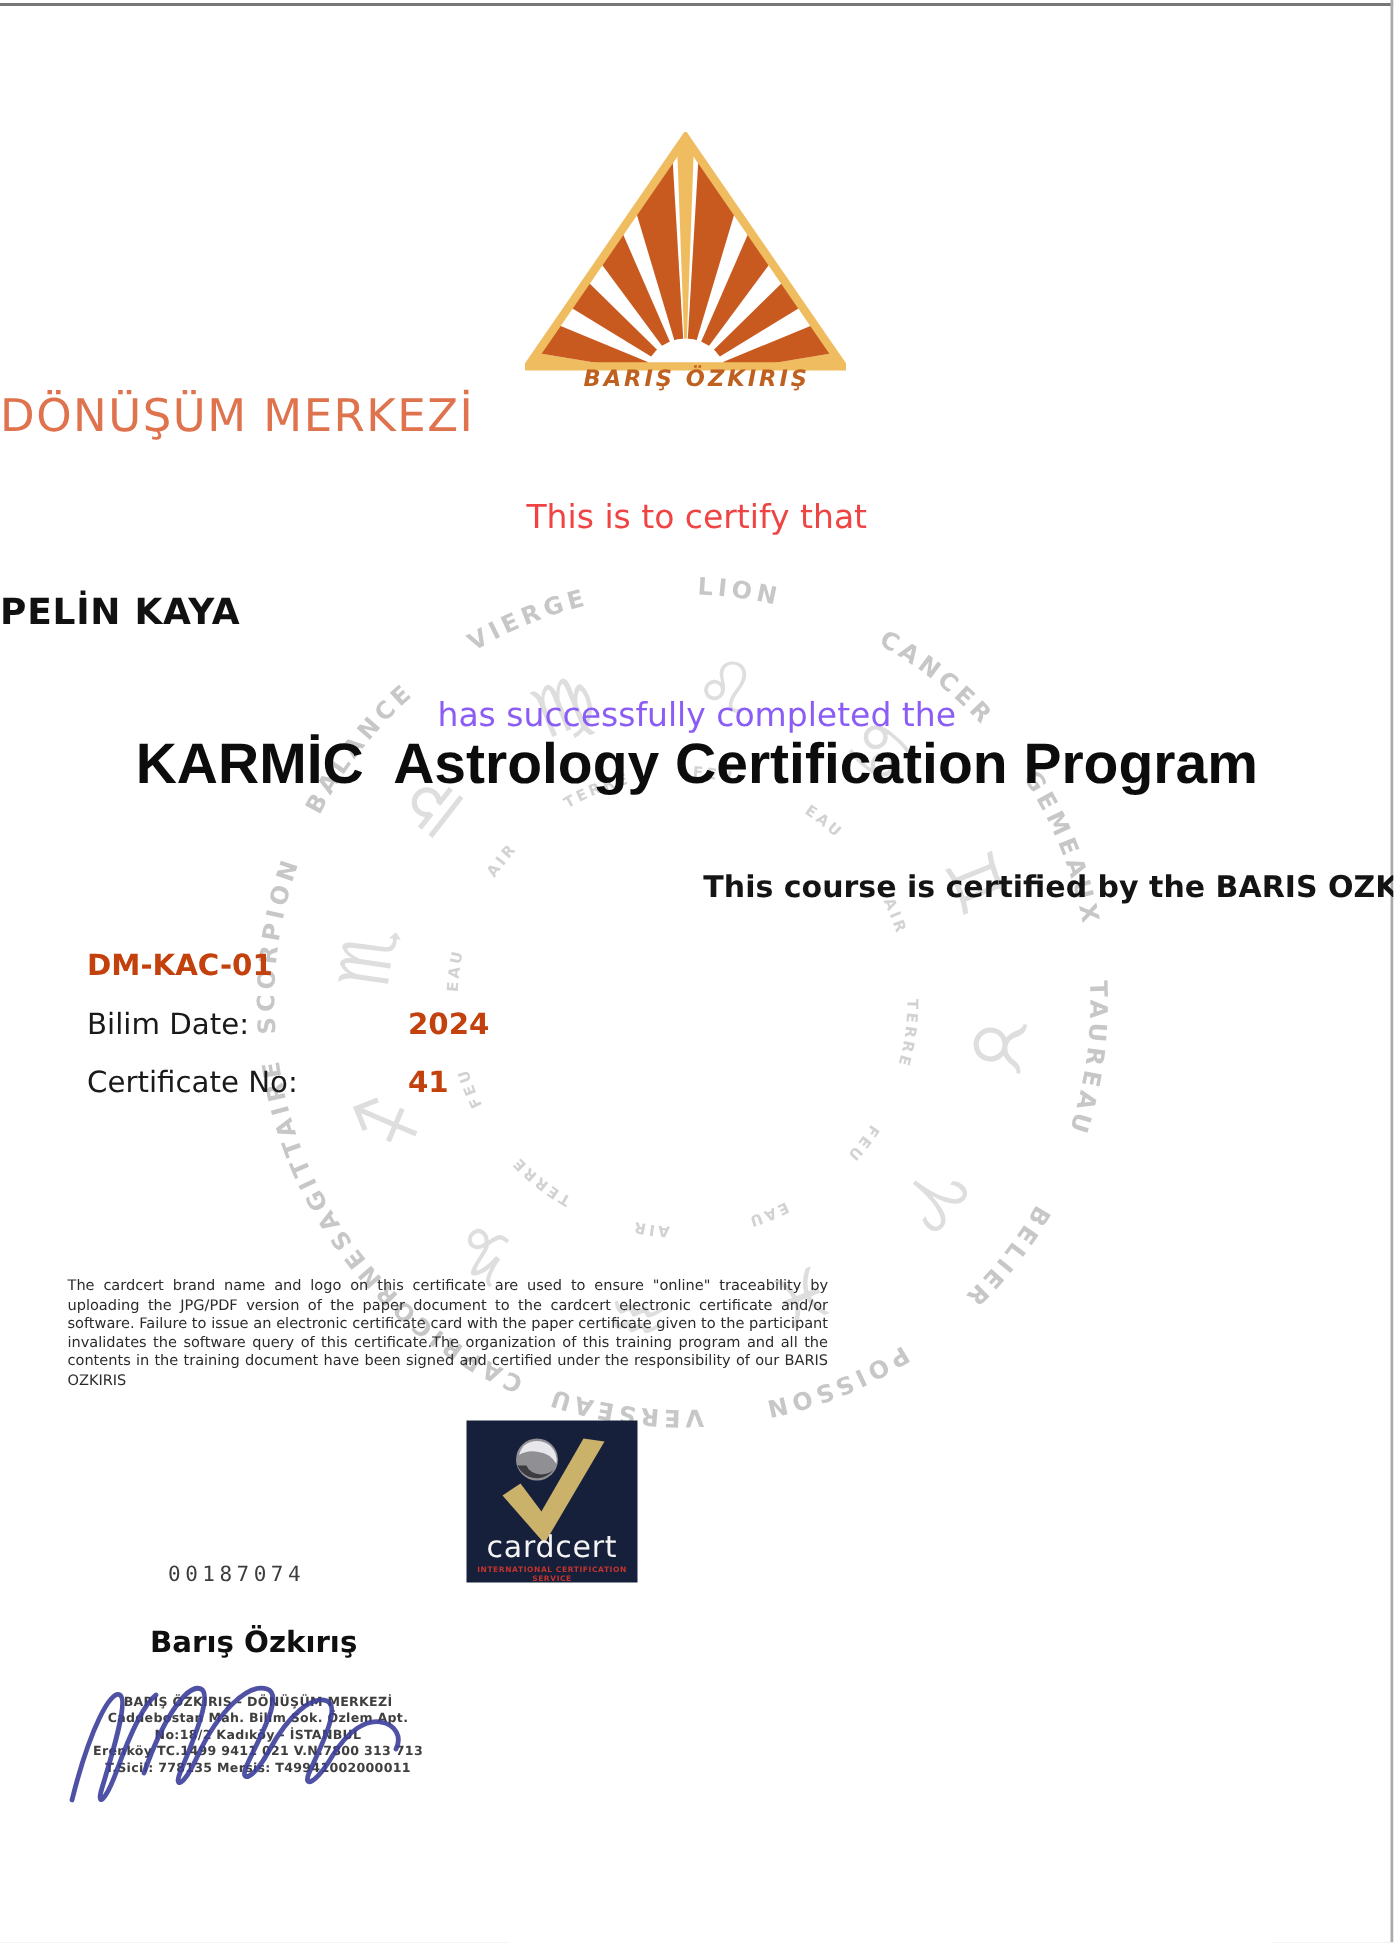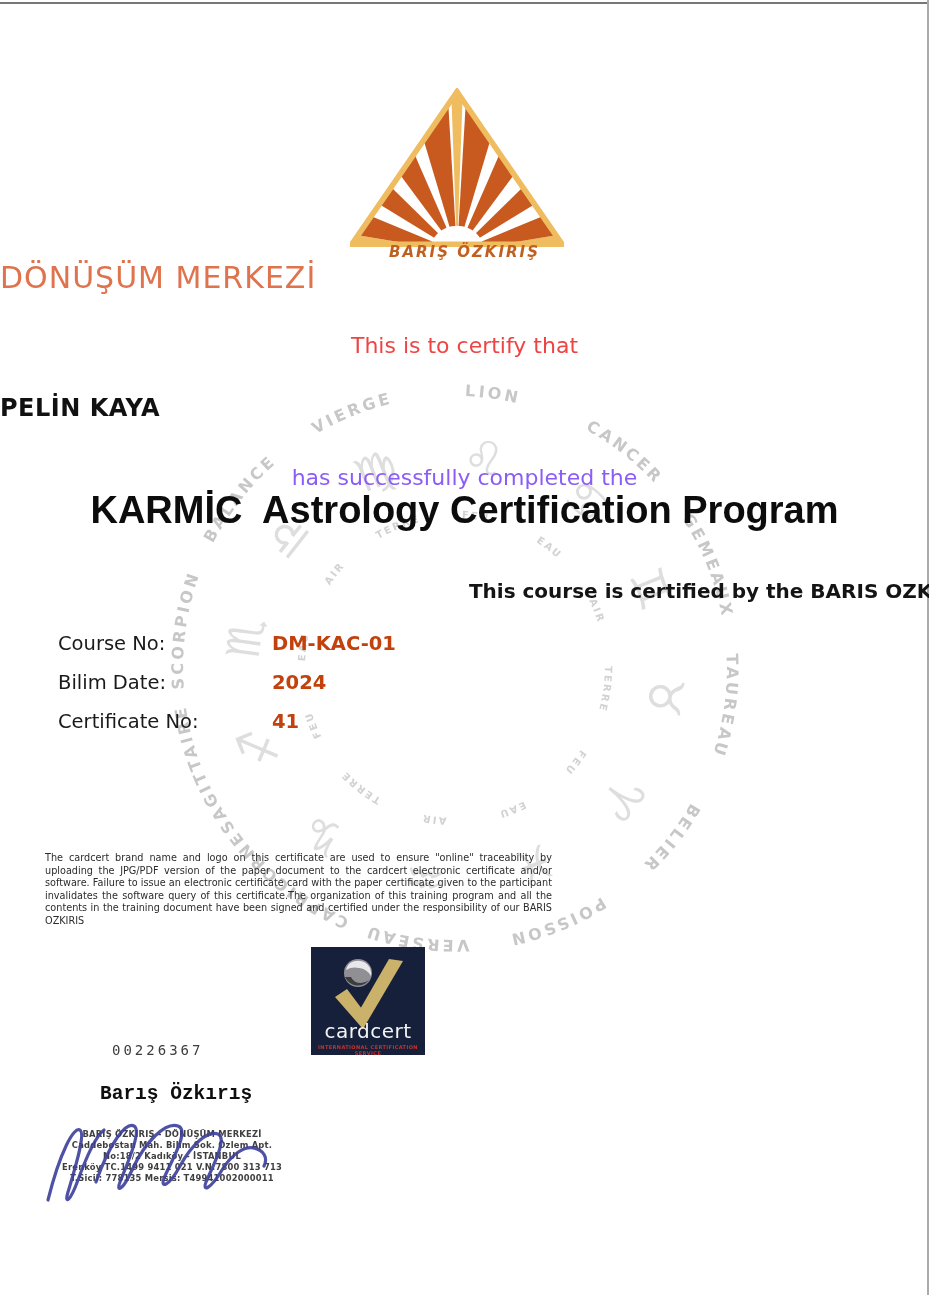--- a/index.html
+++ b/index.html
@@ -58,21 +58,21 @@
 
   .cardcert{position:absolute;left:311px;top:930px;width:114px;height:108px;background:#17203b;margin-top:17px;}
   .cardcert svg{position:absolute;left:0;top:0;}
   .cardcert-name{position:absolute;left:0;top:72px;width:114px;text-align:center;color:#f4f4f4;font-size:20px;letter-spacing:.5px;}
   .cardcert-tagline{position:absolute;left:0;top:97px;width:114px;text-align:center;color:#c4342c;font-size:5px;font-weight:bold;letter-spacing:.4px;}
 
   .serial{
     position:absolute;left:112px;top:1042px;
     font-family:"DejaVu Sans Mono",monospace;font-size:14px;letter-spacing:3px;color:#3d3d3d;
   }
-  .signer-name{position:absolute;left:100px;top:1083px;font-size:19.5px;font-weight:bold;color:#0f0f0f;font-family:Liberation Mono, monospace;}
+  .signer-name{position:absolute;left:100px;top:1083px;font-size:19.5px;font-weight:bold;color:#0f0f0f;}
 
   .stamp{
     position:absolute;left:62px;top:1129px;width:220px;text-align:center;
     font-size:8.4px;font-weight:bold;line-height:11px;color:#3f3f3f;letter-spacing:.2px;
   }
   .signature-svg{position:absolute;left:40px;top:1112px;width:250px;height:100px;}
 </style>
 </head>
 <body>
 
@@ -163,21 +163,20 @@
     <div class="logo-org">DÖNÜŞÜM MERKEZİ</div>
 
     <div class="certify-intro">This is to certify that</div>
     <div class="recipient">PELİN KAYA</div>
     <div class="completed">has successfully completed the</div>
     <div class="program-title">KARMİC  Astrology Certification Program</div>
     <div class="certified-by">This course is certified by the BARIS OZKIRIS</div>
 
     <div class="details">
       <div class="detail-row">
-        <span class="detail-label">Course No:</span>
         <span class="detail-value">DM-KAC-01</span>
       </div>
       <div class="detail-row">
         <span class="detail-label">Bilim Date:</span>
         <span class="detail-value">2024</span>
       </div>
       <div class="detail-row">
         <span class="detail-label">Certificate No:</span>
         <span class="detail-value">41</span>
       </div>
@@ -190,21 +189,21 @@
         <polygon points="24,50 36,42 54,66 52,82" fill="#cbb26a"></polygon>
         <polygon points="52,82 92,14 78,12 48,64" fill="#cbb26a"></polygon>
         <circle cx="47" cy="26" r="14" fill="#8f8f94"></circle>
         <path d="M38,17 a14,14 0 0 1 18,0 a14,14 0 0 1 4,12 a16,16 0 0 0 -12,-8 a18,18 0 0 0 -13,2 a14,14 0 0 1 3,-6 z" fill="#e8e8ec"></path>
         <path d="M40,30 a10,8 0 0 0 10,6 a12,9 0 0 0 8,-3 a14,14 0 0 1 -24,-3 z" fill="#3b3b40"></path>
       </svg>
       <div class="cardcert-name">cardcert</div>
       <div class="cardcert-tagline">INTERNATIONAL CERTIFICATION SERVICE</div>
     </div>
 
-    <div class="serial">00226367</div>
+    <div class="serial">00187074</div>
     <div class="signer-name">Barış Özkırış</div>
 
     <div class="stamp">
       <div>BARIŞ ÖZKIRIŞ - DÖNÜŞÜM MERKEZİ</div>
       <div>Caddebostan Mah. Bilim Sok. Özlem Apt.</div>
       <div>No:18/2 Kadıköy - İSTANBUL</div>
       <div>Erenköy TC.1499 9411 021 V.N.7800 313 713</div>
       <div>T.Sicil: 778135 Mersis: T49941002000011</div>
     </div>
 

